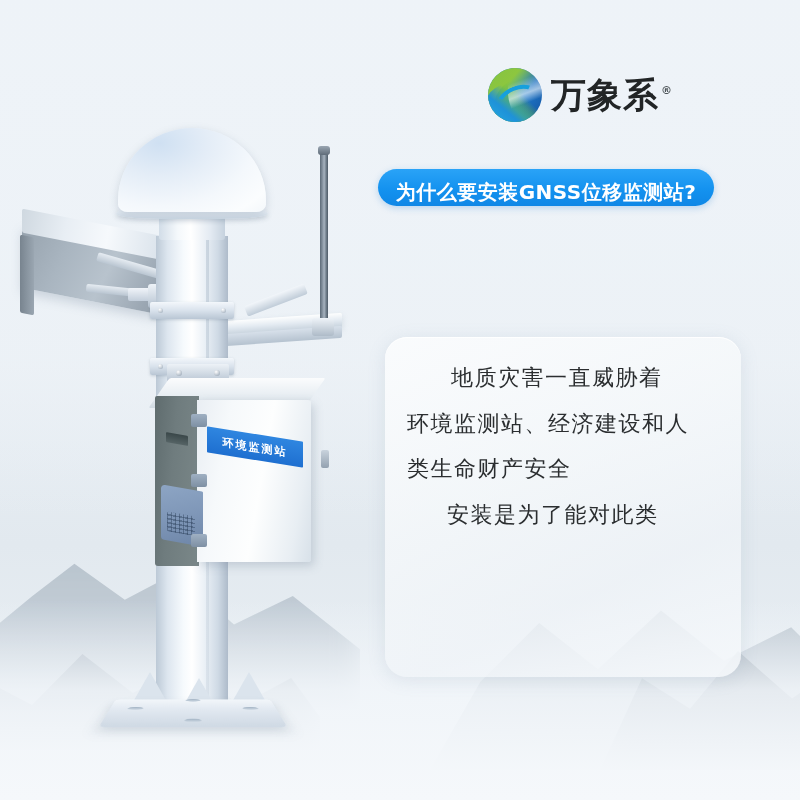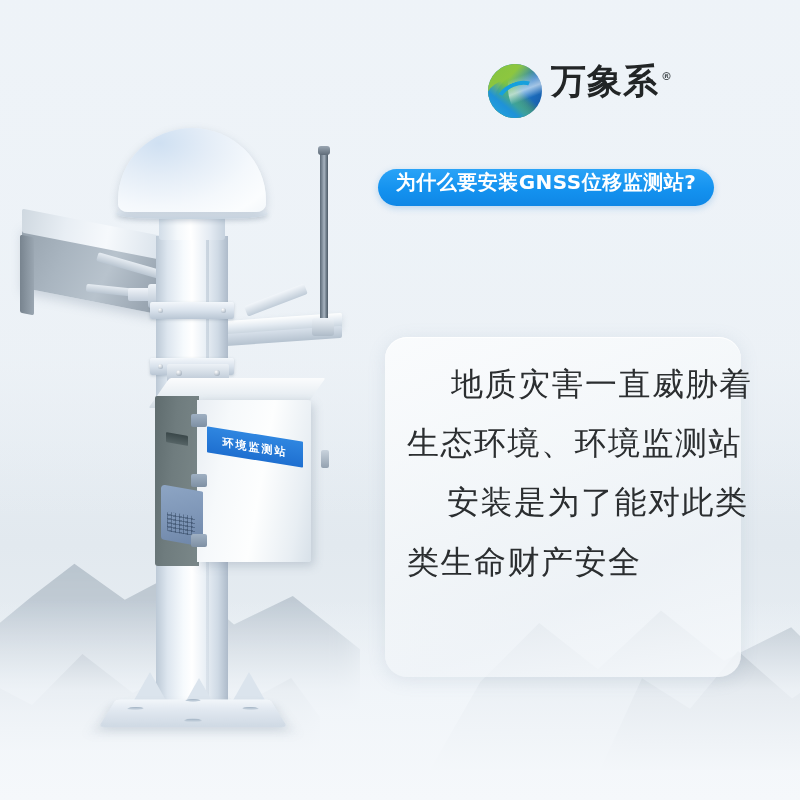--- a/index.html
+++ b/index.html
@@ -231,21 +231,21 @@
     background:linear-gradient(180deg,#edf2f7,#b7c4d2);border-radius:2px;
   }
   .cab-mount .bolt{
     position:absolute;width:6px;height:6px;border-radius:50%;top:6px;
     background:radial-gradient(circle at 35% 30%,#fff,#8a9aab);
   }
 
   
   #logo-wrap{
     position:absolute;left:488px;top:64px;width:180px;height:62px;
-    display:flex;gap:9px;
+    display:flex;align-items:center;gap:9px;
   }
   .globe{
     position:relative;width:54px;height:54px;border-radius:50%;
     overflow:hidden;flex:0 0 auto;
     background:radial-gradient(circle at 34% 28%,#2fa8e0 0%,#1d74c4 48%,#14509e 100%);
   }
   .globe .band{position:absolute;border-radius:50%;}
   .b1{left:-12px;top:-6px;width:66px;height:66px;
       background:linear-gradient(150deg,#7fc242 0%,#8dc63f 40%,rgba(141,198,63,0) 62%);
       transform:rotate(-18deg);}
@@ -271,21 +271,21 @@
   }
   .brand-reg{
     font-size:11px;color:#4c5357;vertical-align:super;margin-left:2px;
     font-family:"DejaVu Sans",sans-serif;
   }
 
   #pill{
     position:absolute;left:378px;top:169px;width:336px;height:37px;
     background:linear-gradient(180deg,#2aa3f7 0%,#1492ef 55%,#0f87e6 100%);
     border-radius:19px;
-    display:flex;align-items:flex-start;justify-content:center;
+    display:flex;align-items:flex-end;justify-content:center;
     box-shadow:0 2px 7px rgba(20,120,210,.25);
   }
   #pill span{
     color:#fff;font-size:20px;font-weight:700;letter-spacing:.5px;
     font-family:"DejaVu Sans","Liberation Sans",sans-serif;white-space:nowrap;
   }
 
   #headline{
     position:absolute;left:383px;top:226px;width:380px;height:66px;
     display:flex;align-items:center;
@@ -300,21 +300,21 @@
     position:absolute;left:385px;top:337px;width:356px;height:340px;
     border-radius:22px;
     background:linear-gradient(155deg,rgba(252,253,254,.86) 0%,rgba(246,249,251,.80) 40%,rgba(240,244,248,.78) 70%,rgba(245,248,251,.88) 100%);
     box-shadow:0 3px 18px rgba(120,140,165,.16), inset 0 1px 0 rgba(255,255,255,.85);
   }
   .card-lines{
     position:absolute;left:0;top:26px;width:356px;
     display:flex;flex-direction:column;gap:16px;
   }
   .cline{
-    font-size:32px;color:#2b2e30;font-weight:500;letter-spacing:1.5px;
+    font-size:22px;color:#2b2e30;font-weight:500;letter-spacing:1.5px;
     font-family:"DejaVu Sans","Liberation Sans",sans-serif;
     line-height:1.35;white-space:nowrap;
   }
   .ind-0{padding-left:66px;}
   .ind-1{padding-left:22px;}
   .ind-2{padding-left:22px;}
   .ind-3{padding-left:62px;}
   .ind-4{padding-left:20px;}
 </style>
 </head>
@@ -407,19 +407,19 @@
   </div>
 
   <div id="pill">
     <span>为什么要安装GNSS位移监测站?</span>
   </div>
 
 
   <div id="card">
     <div class="card-lines">
       <div class="cline ind-0">地质灾害一直威胁着</div>
-      <div class="cline ind-1">生态环境、环境监测站</div>
+      <div class="cline ind-1">环境监测站、经济建设和人</div>
+      <div class="cline ind-2">类生命财产安全</div>
       <div class="cline ind-3">安装是为了能对此类</div>
-      <div class="cline ind-2">类生命财产安全</div>
     </div>
   </div>
 
 </div>
 
 </body></html>

